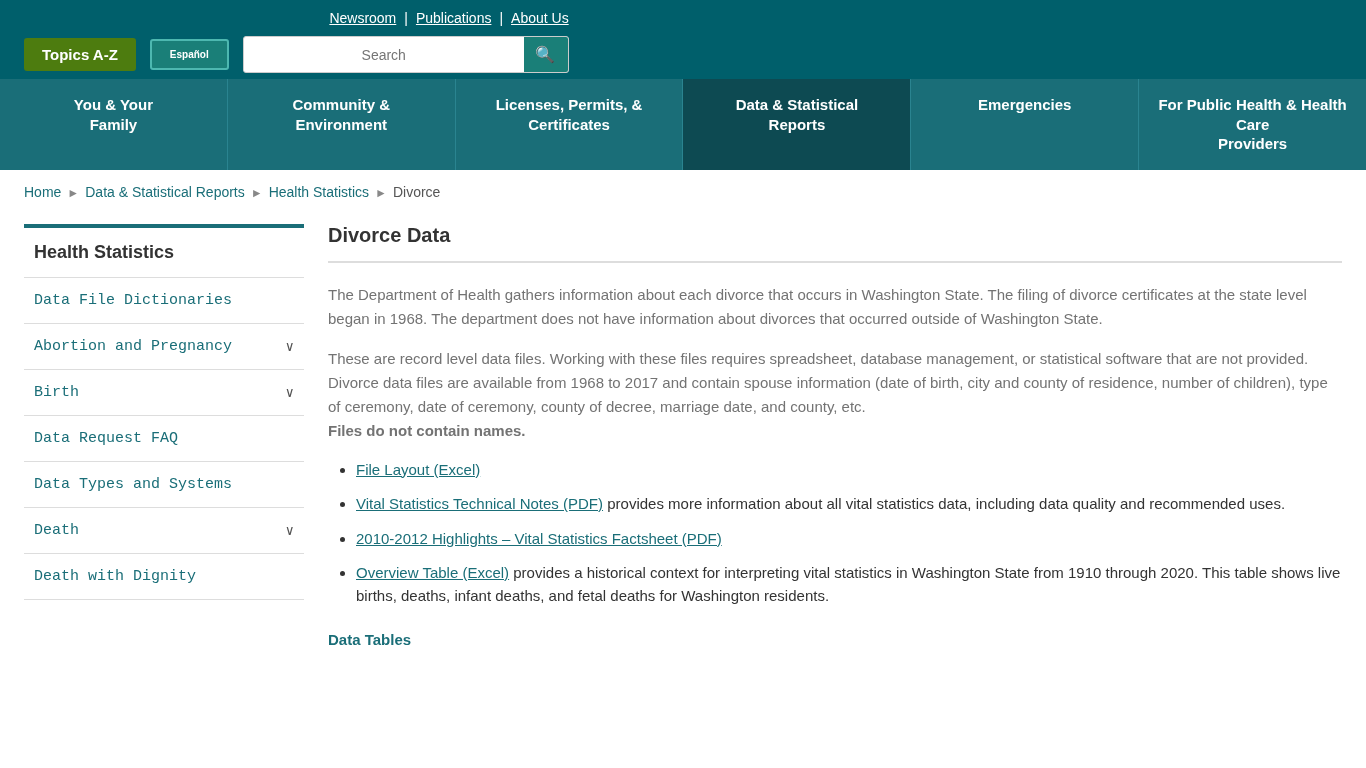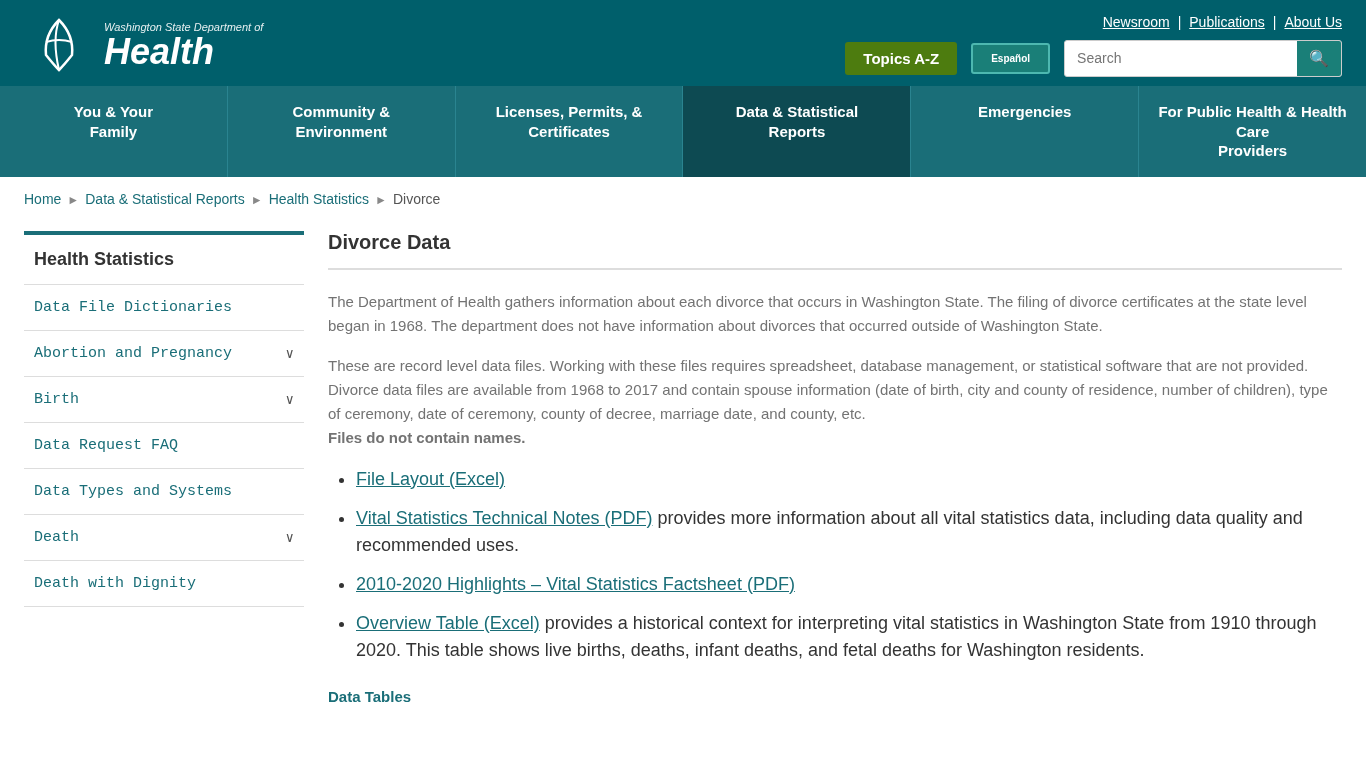--- a/index.html
+++ b/index.html
@@ -70,21 +70,22 @@
       background: white;
       border: 1px solid #ccc;
       border-radius: 3px;
       overflow: hidden;
     }
     .search-bar input {
       border: none;
       outline: none;
       padding: 8px 12px;
       font-size: 14px;
-      width: 232px;
+      width: 280px;
+      text-align: center;
     }
     .search-bar button {
       background: #1a7f78;
       border: none;
       padding: 8px 12px;
       cursor: pointer;
       color: white;
       font-size: 16px;
     }
     .header-wrapper {
@@ -207,54 +208,41 @@
     .content-para strong {
       font-weight: bold;
     }
     .content-links {
       margin: 16px 0;
       padding-left: 28px;
     }
     .content-links li {
       margin-bottom: 12px;
       line-height: 1.5;
-      font-size: 18px;
+      font-size: 15px;
     }
     .content-links li a {
       color: #1a6e78;
       text-decoration: underline;
       cursor: pointer;
     }
     .section-heading {
       font-size: 15px;
       font-weight: bold;
       color: #1a6e78;
       margin-top: 24px;
       margin-bottom: 12px;
     }
   </style>
 </head>
 <body>
 
 <div class="header-wrapper">
   <div class="header-top">
 
-    <div class="logo-area">
-      <svg class="logo-icon" viewBox="0 0 70 70" xmlns="http://www.w3.org/2000/svg">
-        <rect width="70" height="70" fill="#005f6b"></rect>
-
-        <path d="M35 10 Q20 25 22 45 Q30 55 35 60 Q40 55 48 45 Q50 25 35 10Z" fill="none" stroke="white" stroke-width="2.5"></path>
-        <path d="M35 10 Q28 30 35 60" fill="none" stroke="white" stroke-width="2"></path>
-        <path d="M22 32 Q35 28 48 32" fill="none" stroke="white" stroke-width="2"></path>
-      </svg>
-      <div class="logo-text">
-        <div class="dept-name">Washington State Department of</div>
-        <div class="health">Health</div>
-      </div>
-    </div>
 
     <div class="header-right-top">
 
       <div class="top-links">
         <a>Newsroom</a>
         <span class="sep">|</span>
         <a>Publications</a>
         <span class="sep">|</span>
         <a>About Us</a>
       </div>
@@ -357,21 +345,21 @@
     <ul class="content-links">
       <li>
         <a>File Layout (Excel)</a>
         <span></span>
       </li>
       <li>
         <a>Vital Statistics Technical Notes (PDF)</a>
         <span> provides more information about all vital statistics data, including data quality and recommended uses.</span>
       </li>
       <li>
-        <a>2010-2020 Highlights – Vital Statistics Factsheet (PDF)</a>
+        <a>2010-2012 Highlights – Vital Statistics Factsheet (PDF)</a>
         <span></span>
       </li>
       <li>
         <a>Overview Table (Excel)</a>
         <span> provides a historical context for interpreting vital statistics in Washington State from 1910 through 2020. This table shows live births, deaths, infant deaths, and fetal deaths for Washington residents.</span>
       </li>
     </ul>
 
     <h2 class="section-heading">Data Tables</h2>
 

